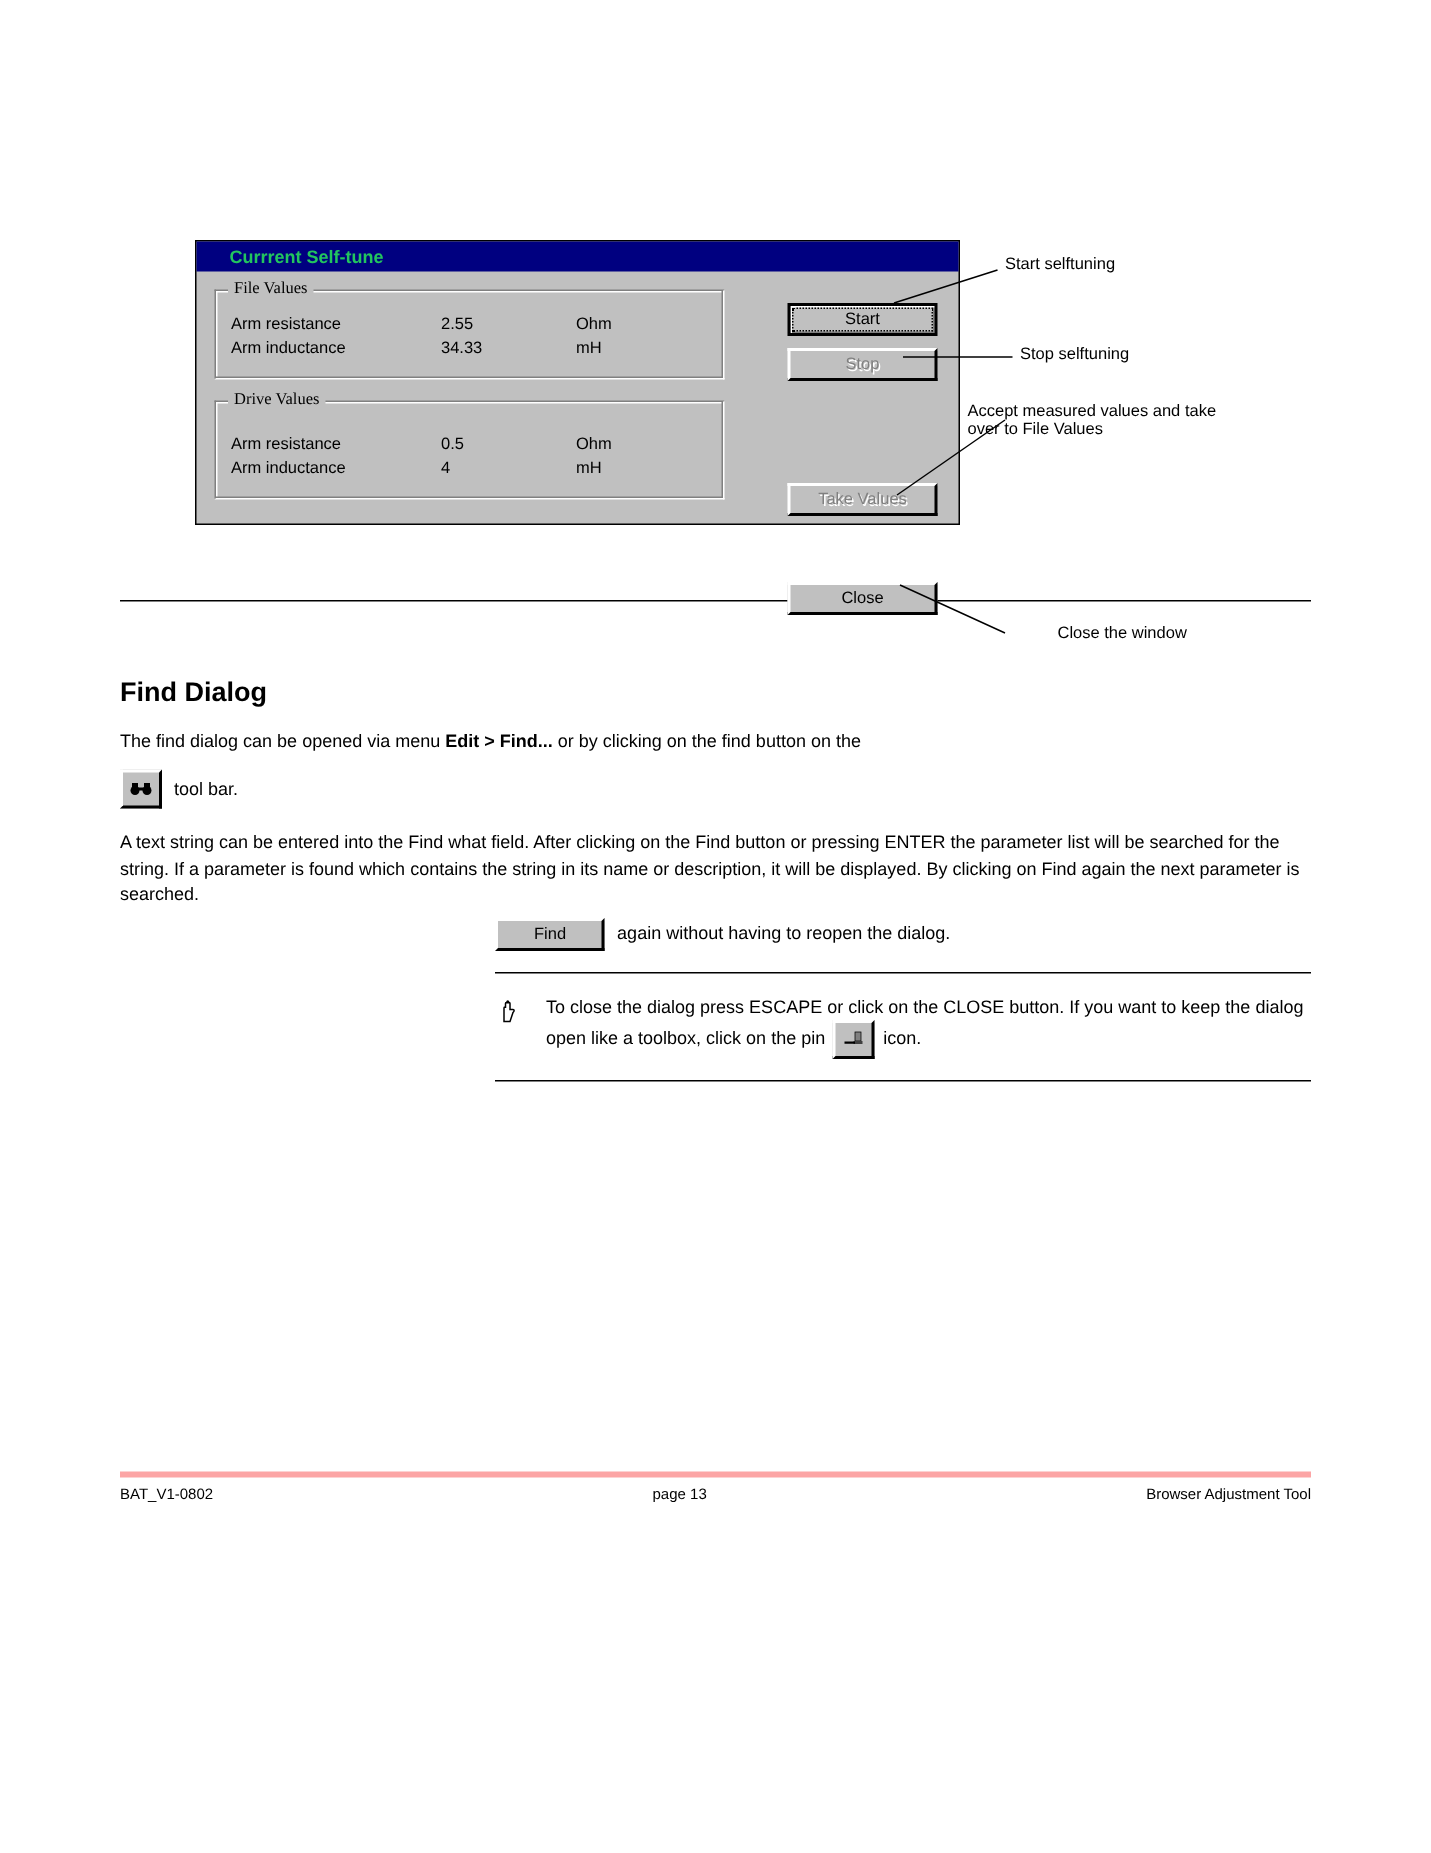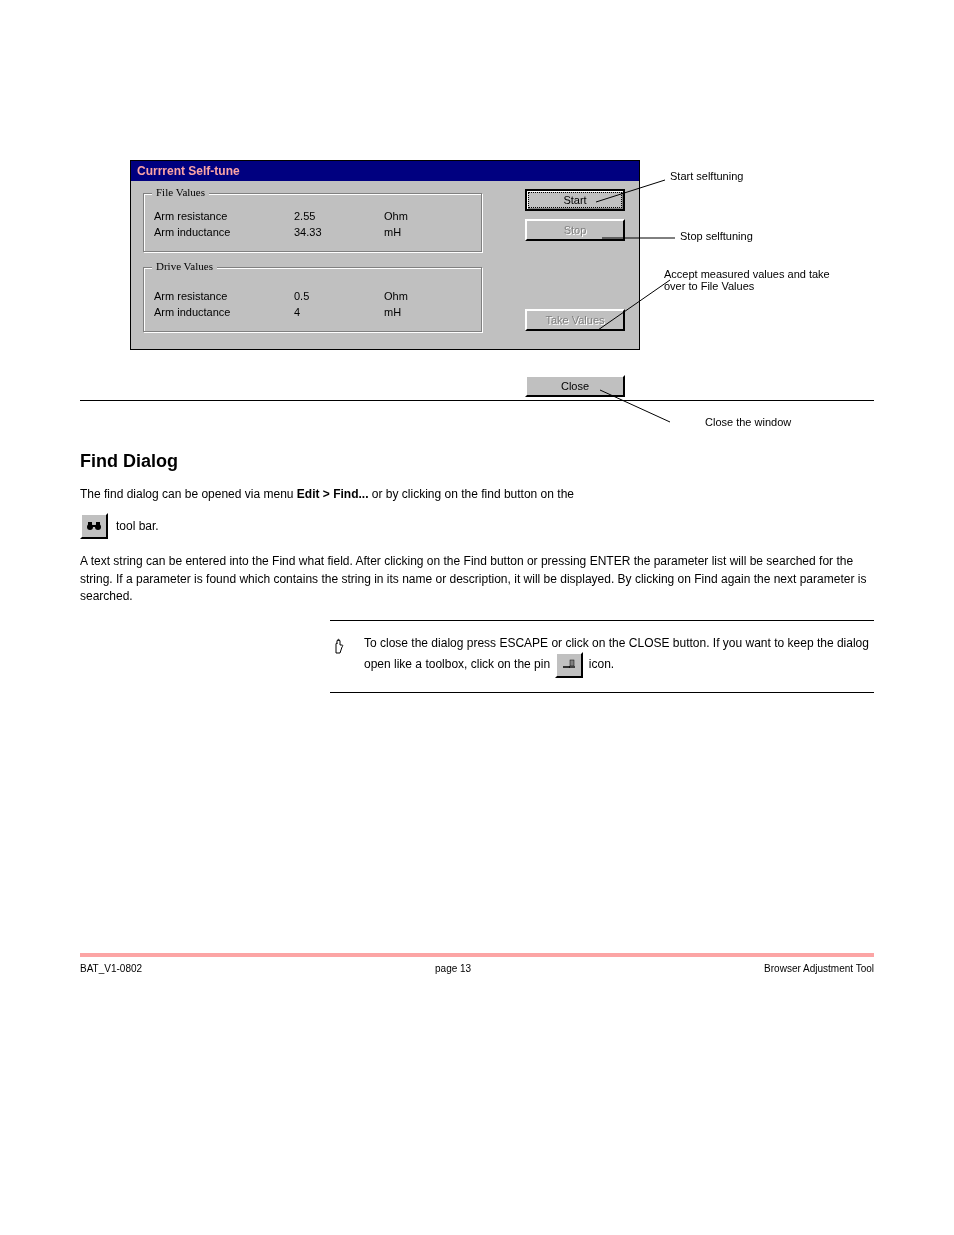--- a/index.html
+++ b/index.html
@@ -21,24 +21,24 @@
     margin: 120px 0 0 50px;
     width: 540px;
   }
   .dialog {
     border: 1px solid #000;
     background: #c0c0c0;
     width: 510px;
   }
   .titlebar {
     background: #000080;
-    color: #fca5a5;
+    color: #22c55e;
     font-weight: bold;
     font-size: 12px;
-    padding: 3px 6px;
+    padding: 3px 22px;
     font-family: "MS Sans Serif", Tahoma, Arial, sans-serif;
   }
   .dialog-body {
     padding: 12px;
     position: relative;
     font-family: "MS Sans Serif", Tahoma, Arial, sans-serif;
     font-size: 11px;
     color: #000;
   }
   .groupbox {
@@ -65,21 +65,21 @@
     margin: 4px 0;
     font-size: 11px;
   }
   .row .label { width: 140px; }
   .row .val { width: 90px; }
   .row .unit { width: 40px; }
 
   .button-col {
     position: absolute;
     right: 14px;
-    top: 8px;
+    top: 21px;
     width: 100px;
     display: flex;
     flex-direction: column;
     gap: 10px;
   }
   .winbtn {
     font-family: "MS Sans Serif", Tahoma, Arial, sans-serif;
     font-size: 11px;
     text-align: center;
     padding: 3px 2px;
@@ -251,21 +251,21 @@
 
     <svg class="callout-svg" width="700" height="300">
       <line x1="466" y1="42" x2="535" y2="20" stroke="#000" stroke-width="1"></line>
       <line x1="472" y1="78" x2="545" y2="78" stroke="#000" stroke-width="1"></line>
       <line x1="468" y1="170" x2="540" y2="120" stroke="#000" stroke-width="1"></line>
       <line x1="470" y1="230" x2="540" y2="262" stroke="#000" stroke-width="1"></line>
     </svg>
 
     <div class="callout-label" style="top:10px;left:540px;">Start selftuning</div>
     <div class="callout-label" style="top:70px;left:550px;">Stop selftuning</div>
-    <div class="callout-label" style="top:108px;left:534px;white-space:normal;width:180px;">Accept measured values and take over to File Values</div>
+    <div class="callout-label" style="top:108px;left:515px;white-space:normal;width:180px;">Accept measured values and take over to File Values</div>
     <div class="callout-label" style="top:256px;left:559px;margin-left:16px;">Close the window</div>
   </div>
 
   <hr class="rule" style="margin-top:50px;">
 
   <div class="section-heading">Find Dialog</div>
 
   <div class="body-text">
     <div class="inline-row" style="align-items:center; flex-wrap:wrap;">
       <span style="white-space:nowrap;">
@@ -283,20 +283,24 @@
           <rect x="2" y="3" width="4" height="3" fill="#000"></rect>
           <rect x="10" y="3" width="4" height="3" fill="#000"></rect>
         </svg>
       </span>
       <span>tool bar.</span>
     </div>
   </div>
 
   <div class="para" style="margin-top:14px;">A text string can be entered into the Find what field. After clicking on the Find button or pressing ENTER the parameter list will be searched for the string. If a parameter is found which contains the string in its name or description, it will be displayed. By clicking on Find again the next parameter is searched.</div>
 
+  <div class="inline-row indent-block" style="margin-top:6px;">
+    <span class="find-btn">Find</span>
+    <span class="para"> again without having to reopen the dialog.</span>
+  </div>
 
   <hr class="rule" style="margin-left:250px;">
 
   <div class="tip-block">
     <div class="hand-icon">
       <svg width="18" height="20" viewBox="0 0 18 20">
         <path d="M6 18 L6 9 C6 8 7 8 7 9 L7 6 C7 5 8 5 8 6 L8 5 C8 4 9 4 9 5 L9 6 C9 5 10 5 10 6 L10 10 L12 10 C13 10 13 11 12 12 L10 18 Z" fill="none" stroke="#000" stroke-width="1"></path>
       </svg>
     </div>
     <div class="tip-text">

